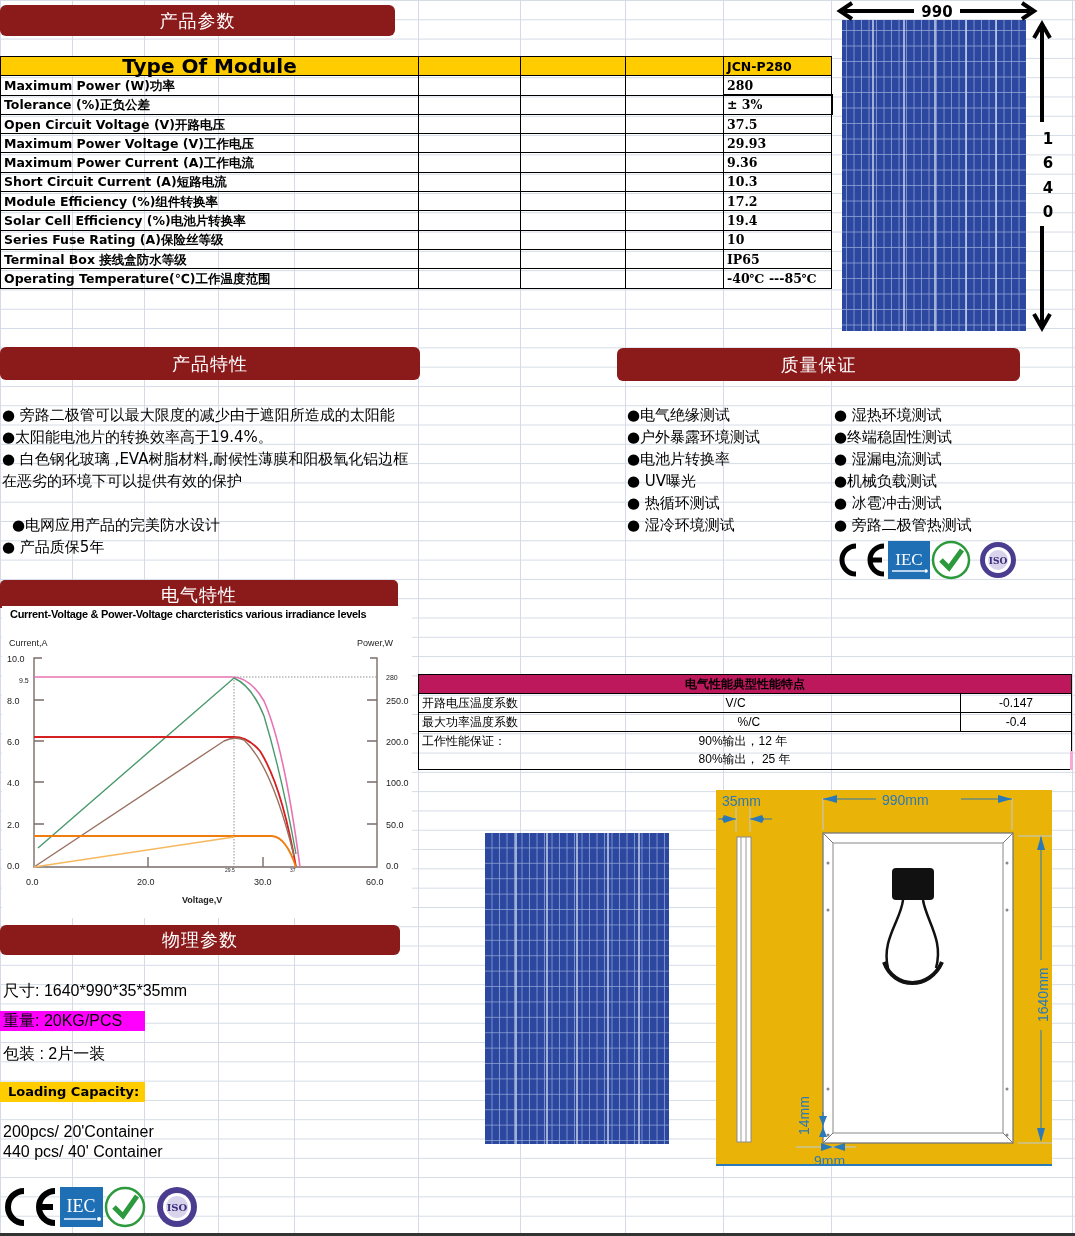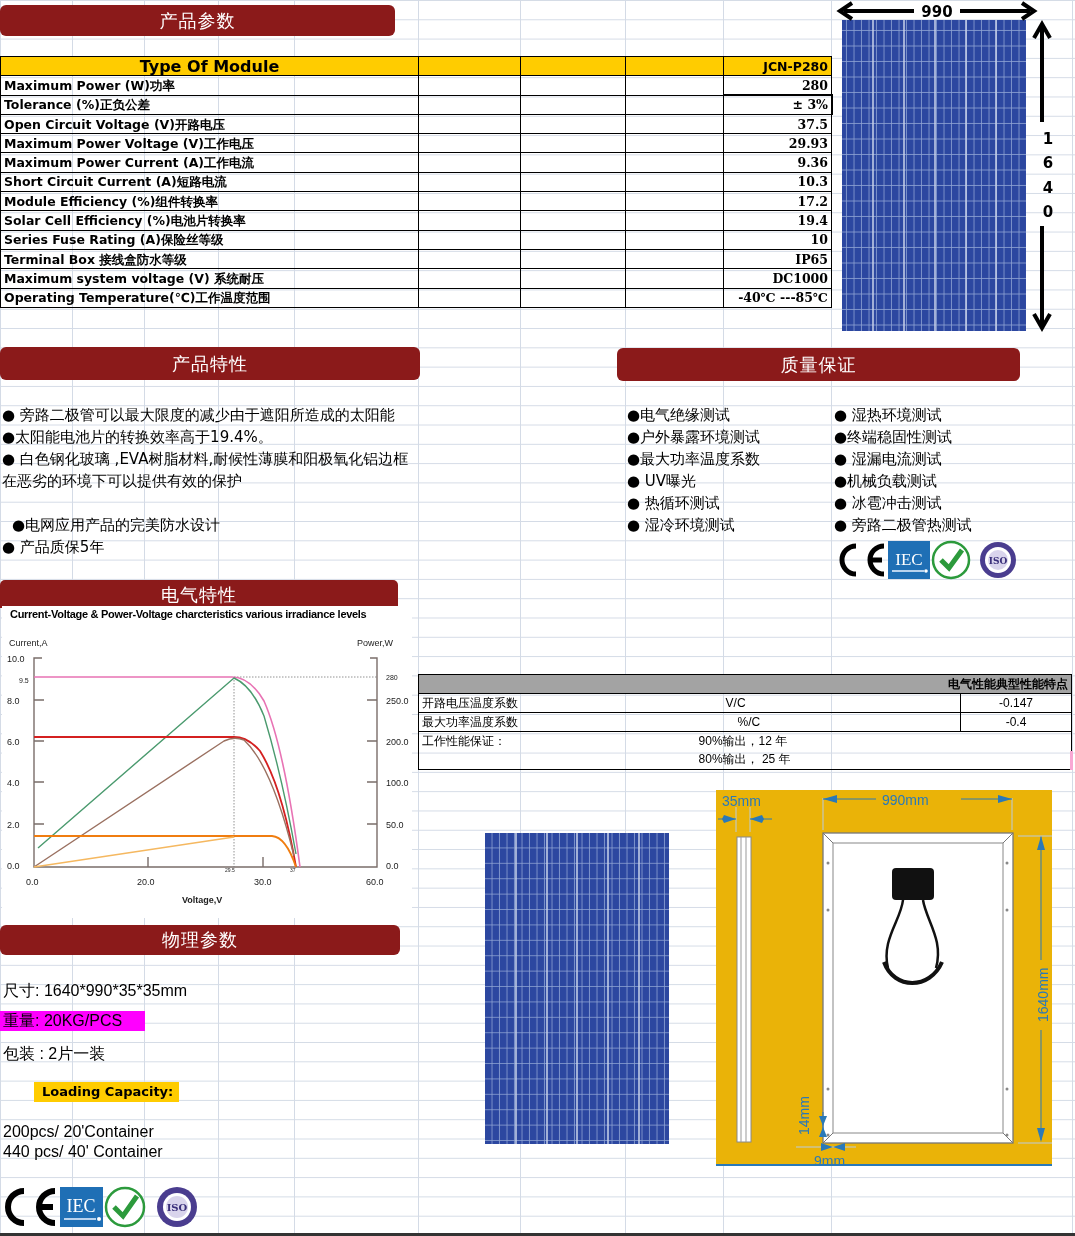--- a/index.html
+++ b/index.html
@@ -18,26 +18,26 @@
     text-align: center; font-family: "DejaVu Serif", serif; font-size: 18px;
     letter-spacing: 1px;
   }
   .spec-table { position: absolute; left: 0; top: 56px; border-collapse: collapse; }
   .spec-table td {
     border: 1px solid #000; height: 19.3px; padding: 0 3px;
     font-family: "DejaVu Sans", sans-serif; font-weight: bold; font-size: 12.5px;
     white-space: nowrap; line-height: 17px;
   }
   .spec-table tr.head td { background: #ffcc00; }
-  .spec-table td.val { text-align: right; width: 108px; font-family: "DejaVu Serif", serif; }
-  .spec-table td.head-title { text-align: center; font-size: 16px; }
+  .spec-table td.val { text-align: left; width: 108px; font-family: "DejaVu Serif", serif; }
+  .spec-table td.head-title { text-align: center; font-size: 20px; }
   .bullet-text { position: absolute; font-size: 15px; white-space: nowrap; font-family: "DejaVu Sans", sans-serif; }
   .elec-table { position: absolute; left: 418px; top: 674px; border-collapse: collapse; width: 655px; }
   .elec-table td { font-size: 12px; height: 19px; padding: 0 3px; white-space: nowrap; font-family: "Liberation Sans", sans-serif; }
-  .elec-table tr.head td { background: #a3a3a3; text-align: right; font-weight: bold; font-family: Liberation Mono, monospace; }
+  .elec-table tr.head td { background: #be185d; text-align: center; font-weight: bold; font-family: Liberation Mono, monospace; }
   .phys { position: absolute; font-family: "Liberation Sans", sans-serif; font-size: 16px; white-space: nowrap; }
   .cert-row { position: absolute; display: flex; align-items: center; gap: 0; }
   .dim-blue { fill: #2a79b8; }
 </style>
 </head>
 <body>
 
 <div class="grid-bg"></div>
 <div class="vline" style="left:0px"></div>
 <div class="vline" style="left:72px"></div>
@@ -126,27 +126,20 @@
         <td></td>
         <td></td>
         <td class="val">10</td>
       </tr>
   <tr>
         <td>Terminal Box 接线盒防水等级</td>
         <td></td>
         <td></td>
         <td></td>
         <td class="val">IP65</td>
-      </tr>
-  <tr>
-        <td>Maximum system voltage (V)  系统耐压</td>
-        <td></td>
-        <td></td>
-        <td></td>
-        <td class="val">DC1000</td>
       </tr>
   <tr>
         <td>Operating Temperature(℃)工作温度范围</td>
         <td></td>
         <td></td>
         <td></td>
         <td class="val">-40℃ ---85℃</td>
       </tr>
 </tbody>
   </table>
@@ -193,21 +186,21 @@
 
 <div class="bullet-text" style="left:2px;top:406px;">● 旁路二极管可以最大限度的减少由于遮阳所造成的太阳能</div>
 <div class="bullet-text" style="left:2px;top:428px;">●太阳能电池片的转换效率高于19.4%。</div>
 <div class="bullet-text" style="left:2px;top:450px;">● 白色钢化玻璃 ,EVA树脂材料,耐候性薄膜和阳极氧化铝边框</div>
 <div class="bullet-text" style="left:2px;top:472px;"> 在恶劣的环境下可以提供有效的保护</div>
 <div class="bullet-text" style="left:2px;top:516px;padding-left:10px;">●电网应用产品的完美防水设计</div>
 <div class="bullet-text" style="left:2px;top:538px;">● 产品质保5年</div>
 
 <div class="bullet-text" style="left:627px;top:406px;">●电气绝缘测试</div>
 <div class="bullet-text" style="left:627px;top:428px;">●户外暴露环境测试</div>
-<div class="bullet-text" style="left:627px;top:450px;">●最大功率温度系数</div>
+<div class="bullet-text" style="left:627px;top:450px;">●电池片转换率</div>
 <div class="bullet-text" style="left:627px;top:472px;">● UV曝光</div>
 <div class="bullet-text" style="left:627px;top:494px;">● 热循环测试</div>
 <div class="bullet-text" style="left:627px;top:516px;">● 湿冷环境测试</div>
 <div class="bullet-text" style="left:834px;top:406px;">● 湿热环境测试</div>
 <div class="bullet-text" style="left:834px;top:428px;">●终端稳固性测试</div>
 <div class="bullet-text" style="left:834px;top:450px;">● 湿漏电流测试</div>
 <div class="bullet-text" style="left:834px;top:472px;">●机械负载测试</div>
 <div class="bullet-text" style="left:834px;top:494px;">● 冰雹冲击测试</div>
 <div class="bullet-text" style="left:834px;top:516px;">● 旁路二极管热测试</div>
 
@@ -314,21 +307,21 @@
 </tbody>
   </table>
 
 <div class="banner" style="left:0;top:925px;width:400px;height:30px;line-height:30px;">
   <span>物理参数</span>
 </div>
 
 <div class="phys" style="left:3px;top:981px;">尺寸:  1640*990*35*35mm</div>
 <div class="phys" style="left:0;top:1011px;width:145px;height:20px;background:#ff00ff;padding-left:3px;">重量: 20KG/PCS</div>
 <div class="phys" style="left:3px;top:1044px;">包装 : 2片一装</div>
-<div class="phys" style="left:0;top:1082px;width:145px;height:20px;background:#ffcc00;font-family:'DejaVu Sans',sans-serif;font-weight:bold;font-size:13px;line-height:20px;padding-left:8px;margin-left:34px;">Loading Capacity:</div>
+<div class="phys" style="left:0;top:1082px;width:145px;height:20px;background:#ffcc00;font-family:'DejaVu Sans',sans-serif;font-weight:bold;font-size:13px;line-height:20px;padding-left:8px;">Loading Capacity:</div>
 <div class="phys" style="left:3px;top:1123px;">200pcs/ 20'Container</div>
 <div class="phys" style="left:3px;top:1143px;">440 pcs/ 40' Container</div>
 
 <div class="cert-row" style="left:0;top:1186px;">
   <svg width="60" height="42">
     <path d="M24 5 A16 16 0 1 0 24 37" stroke="#000" stroke-width="6" fill="none"></path>
     <path d="M55 5 A16 16 0 1 0 55 37 M37 21 H53" stroke="#000" stroke-width="6" fill="none"></path>
   </svg>
   <svg width="43" height="40">
     <rect width="43" height="40" fill="#1f6fb5"></rect>

